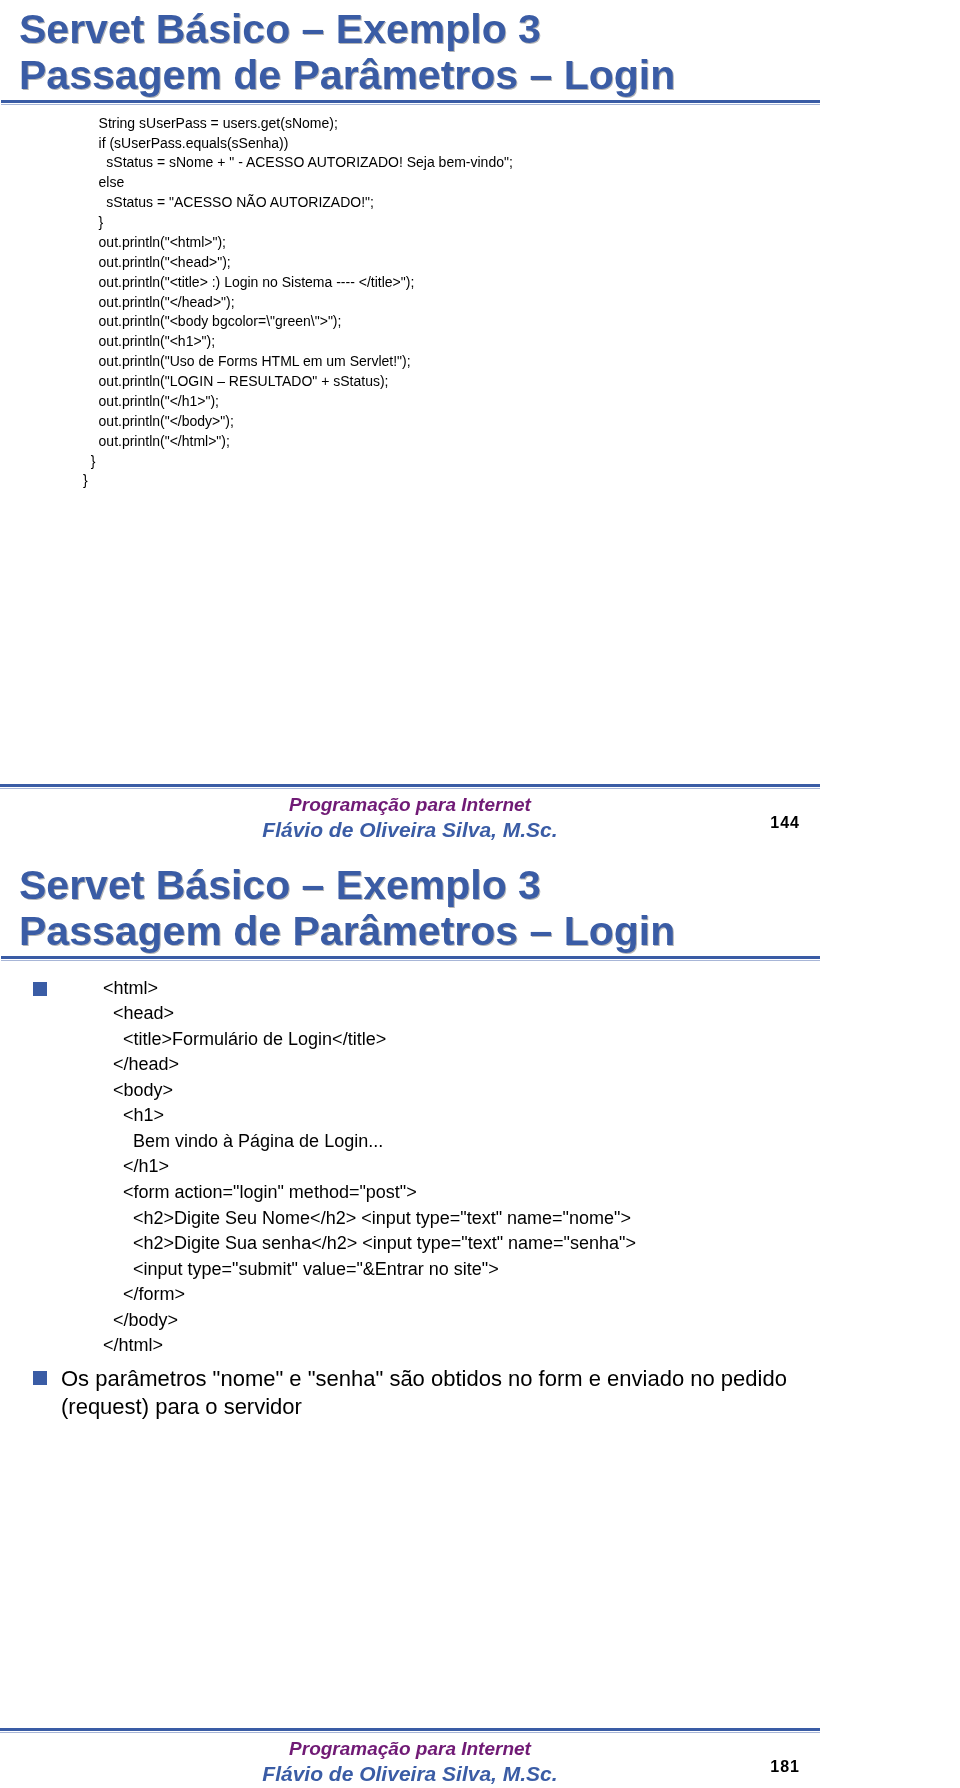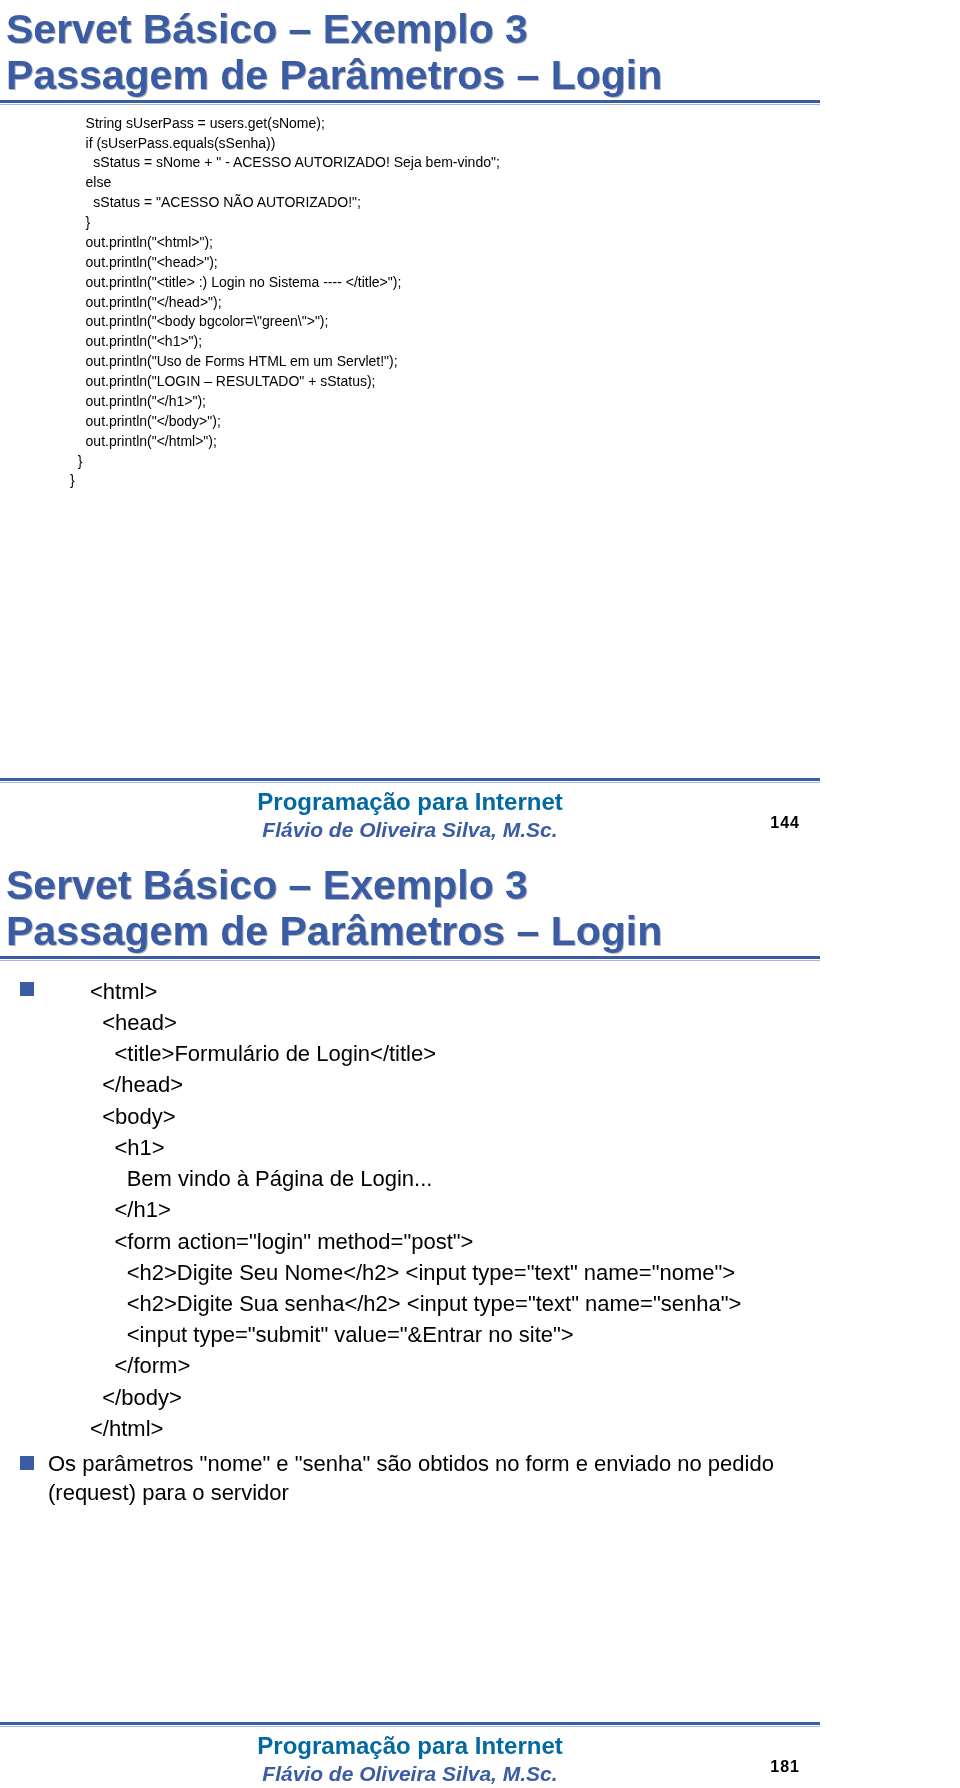--- a/index.html
+++ b/index.html
@@ -5,21 +5,21 @@
   * { box-sizing: border-box; margin: 0; padding: 0; }
   body {
     font-family: Arial, Helvetica, sans-serif;
     background: #fff;
     width: 960px;
   }
   .slide {
     width: 820px;
     background: #fff;
     position: relative;
-    padding: 0 18px 0 6px;
+    padding: 0 18px 0 19px;
   }
   .slide.slide1 { height: 850px; }
   .slide.slide2 { height: 938px; }
   .title-block {
     margin: 6px 0 4px 0;
   }
   .title-line {
     font-size: 41px;
     font-weight: bold;
     color: #3a5ca5;
@@ -76,23 +76,24 @@
     position: absolute;
     left: 0; right: 0; top: 4px;
     height: 1px;
     background: #a8b6d7;
   }
   .footer-lines {
     text-align: center;
     margin-top: 2px;
   }
   .footer-line1 {
-    color: #0369a1;
-    font-weight: bold;
-    font-size: 24px;
+    color: #701a75;
+    font-weight: bold;
+    font-size: 19px;
+    font-style: italic;
     line-height: 1.2;
   }
   .footer-line2 {
     color: #3a5ca5;
     font-weight: bold;
     font-size: 21px;
     font-style: italic;
     line-height: 1.2;
   }
   .page-num {
@@ -122,21 +123,21 @@
     height: 14px;
     background: #3a5ca5;
   }
   .bullet-text {
     font-size: 22px;
     color: #000;
     line-height: 1.3;
   }
   .html-block {
     font-family: Arial, Helvetica, sans-serif;
-    font-size: 22px;
+    font-size: 18px;
     line-height: 1.42;
     white-space: pre;
     color: #000;
     margin-top: 4px;
     margin-bottom: 6px;
     padding-left: 42px;
   }
 </style>
 </head>
 <body>

